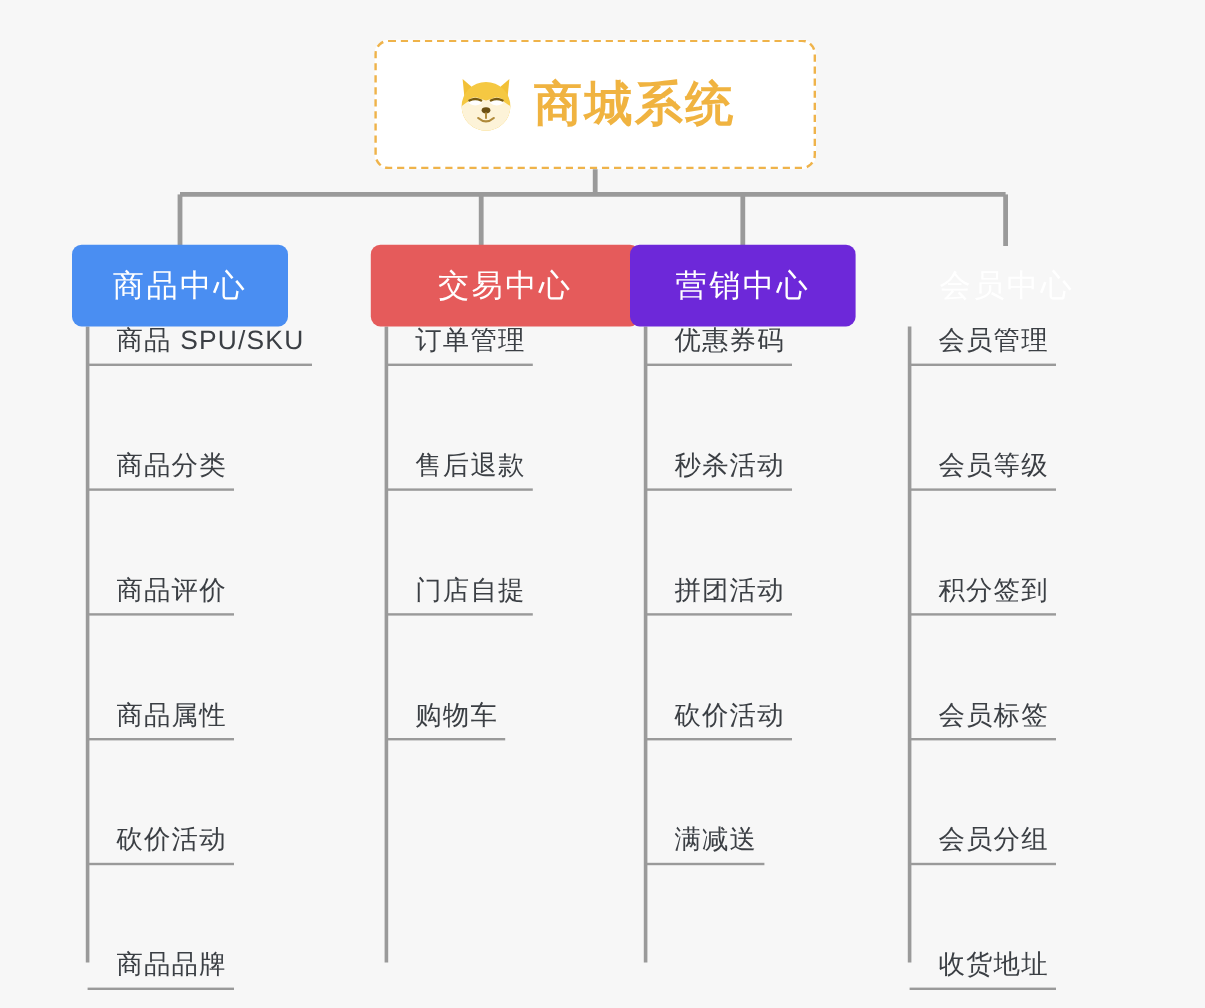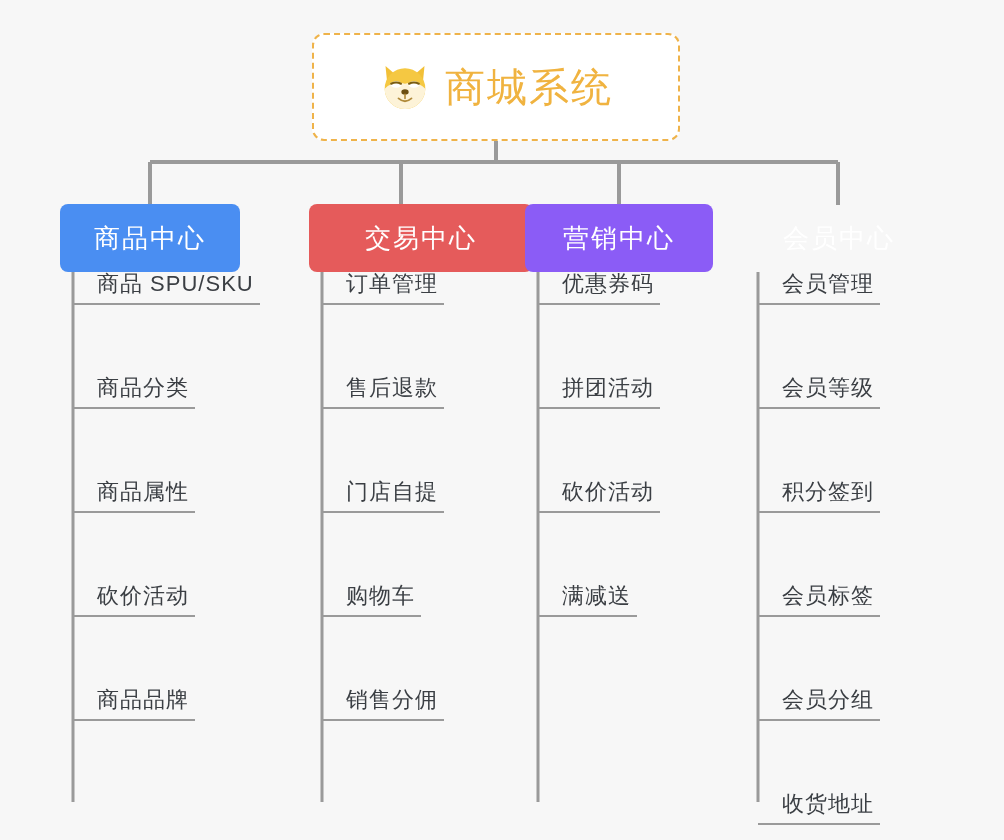--- a/index.html
+++ b/index.html
@@ -116,21 +116,21 @@
     <path d="M401,162 L401,205" stroke="#9a9a9a" stroke-width="4" fill="none"></path>
     <path d="M619,162 L619,205" stroke="#9a9a9a" stroke-width="4" fill="none"></path>
     <path d="M838,162 L838,205" stroke="#9a9a9a" stroke-width="4" fill="none"></path>
 
     <path d="M73,272 L73,802" stroke="#9a9a9a" stroke-width="3" fill="none"></path>
     <path d="M322,272 L322,802" stroke="#9a9a9a" stroke-width="3" fill="none"></path>
     <path d="M538,272 L538,802" stroke="#9a9a9a" stroke-width="3" fill="none"></path>
     <path d="M758,272 L758,802" stroke="#9a9a9a" stroke-width="3" fill="none"></path>
   </svg>
 
-  <div id="root-node" style="border-color: rgb(239, 179, 74); background: rgb(255, 255, 255);">
+  <div id="root-node" style="border-color: rgb(239, 179, 74); background: rgb(255, 255, 255); font-weight: bold;">
     <svg id="root-icon" viewBox="0 0 64 64">
       <path d="M8 6 L10 26 L22 18 Z" fill="#f2c037"></path>
       <path d="M56 6 L54 26 L42 18 Z" fill="#f2c037"></path>
       <circle cx="32" cy="34" r="25" fill="#f5c842"></circle>
       <path d="M32 59 A25 25 0 0 0 57 34 A25 25 0 0 0 32 28 A25 25 0 0 0 7 34 A25 25 0 0 0 32 59 Z" fill="#fdf3d8"></path>
       <ellipse cx="21" cy="29" rx="7" ry="4" fill="#ffffff"></ellipse>
       <ellipse cx="43" cy="29" rx="7" ry="4" fill="#ffffff"></ellipse>
       <path d="M15 28 q6 -3 12 0" stroke="#7a5c10" stroke-width="2.5" fill="none" stroke-linecap="round"></path>
       <path d="M37 28 q6 -3 12 0" stroke="#7a5c10" stroke-width="2.5" fill="none" stroke-linecap="round"></path>
       <ellipse cx="32" cy="38" rx="4.5" ry="3.2" fill="#6b4f12"></ellipse>
@@ -143,20 +143,23 @@
   <div class="branch" id="branch-0">
     <div class="branch-header" style="background: rgb(74, 142, 242);">商品中心</div>
     <div class="leaf-list">
       <div class="leaf-item">
           <span class="leaf-label">商品 SPU/SKU</span>
         </div>
       <div class="leaf-item">
           <span class="leaf-label">商品分类</span>
         </div>
       <div class="leaf-item">
+          <span class="leaf-label">商品评价</span>
+        </div>
+      <div class="leaf-item">
           <span class="leaf-label">商品属性</span>
         </div>
       <div class="leaf-item">
           <span class="leaf-label">砍价活动</span>
         </div>
       <div class="leaf-item">
           <span class="leaf-label">商品品牌</span>
         </div>
     </div>
   </div>
@@ -169,31 +172,31 @@
         </div>
       <div class="leaf-item">
           <span class="leaf-label">售后退款</span>
         </div>
       <div class="leaf-item">
           <span class="leaf-label">门店自提</span>
         </div>
       <div class="leaf-item">
           <span class="leaf-label">购物车</span>
         </div>
-      <div class="leaf-item">
-          <span class="leaf-label">销售分佣</span>
-        </div>
     </div>
   </div>
 
   <div class="branch" id="branch-2">
-    <div class="branch-header" style="background: #8b5cf6;">营销中心</div>
+    <div class="branch-header" style="background: #6d28d9;">营销中心</div>
     <div class="leaf-list">
       <div class="leaf-item">
           <span class="leaf-label">优惠券码</span>
+        </div>
+      <div class="leaf-item">
+          <span class="leaf-label">秒杀活动</span>
         </div>
       <div class="leaf-item">
           <span class="leaf-label">拼团活动</span>
         </div>
       <div class="leaf-item">
           <span class="leaf-label">砍价活动</span>
         </div>
       <div class="leaf-item">
           <span class="leaf-label">满减送</span>
         </div>

